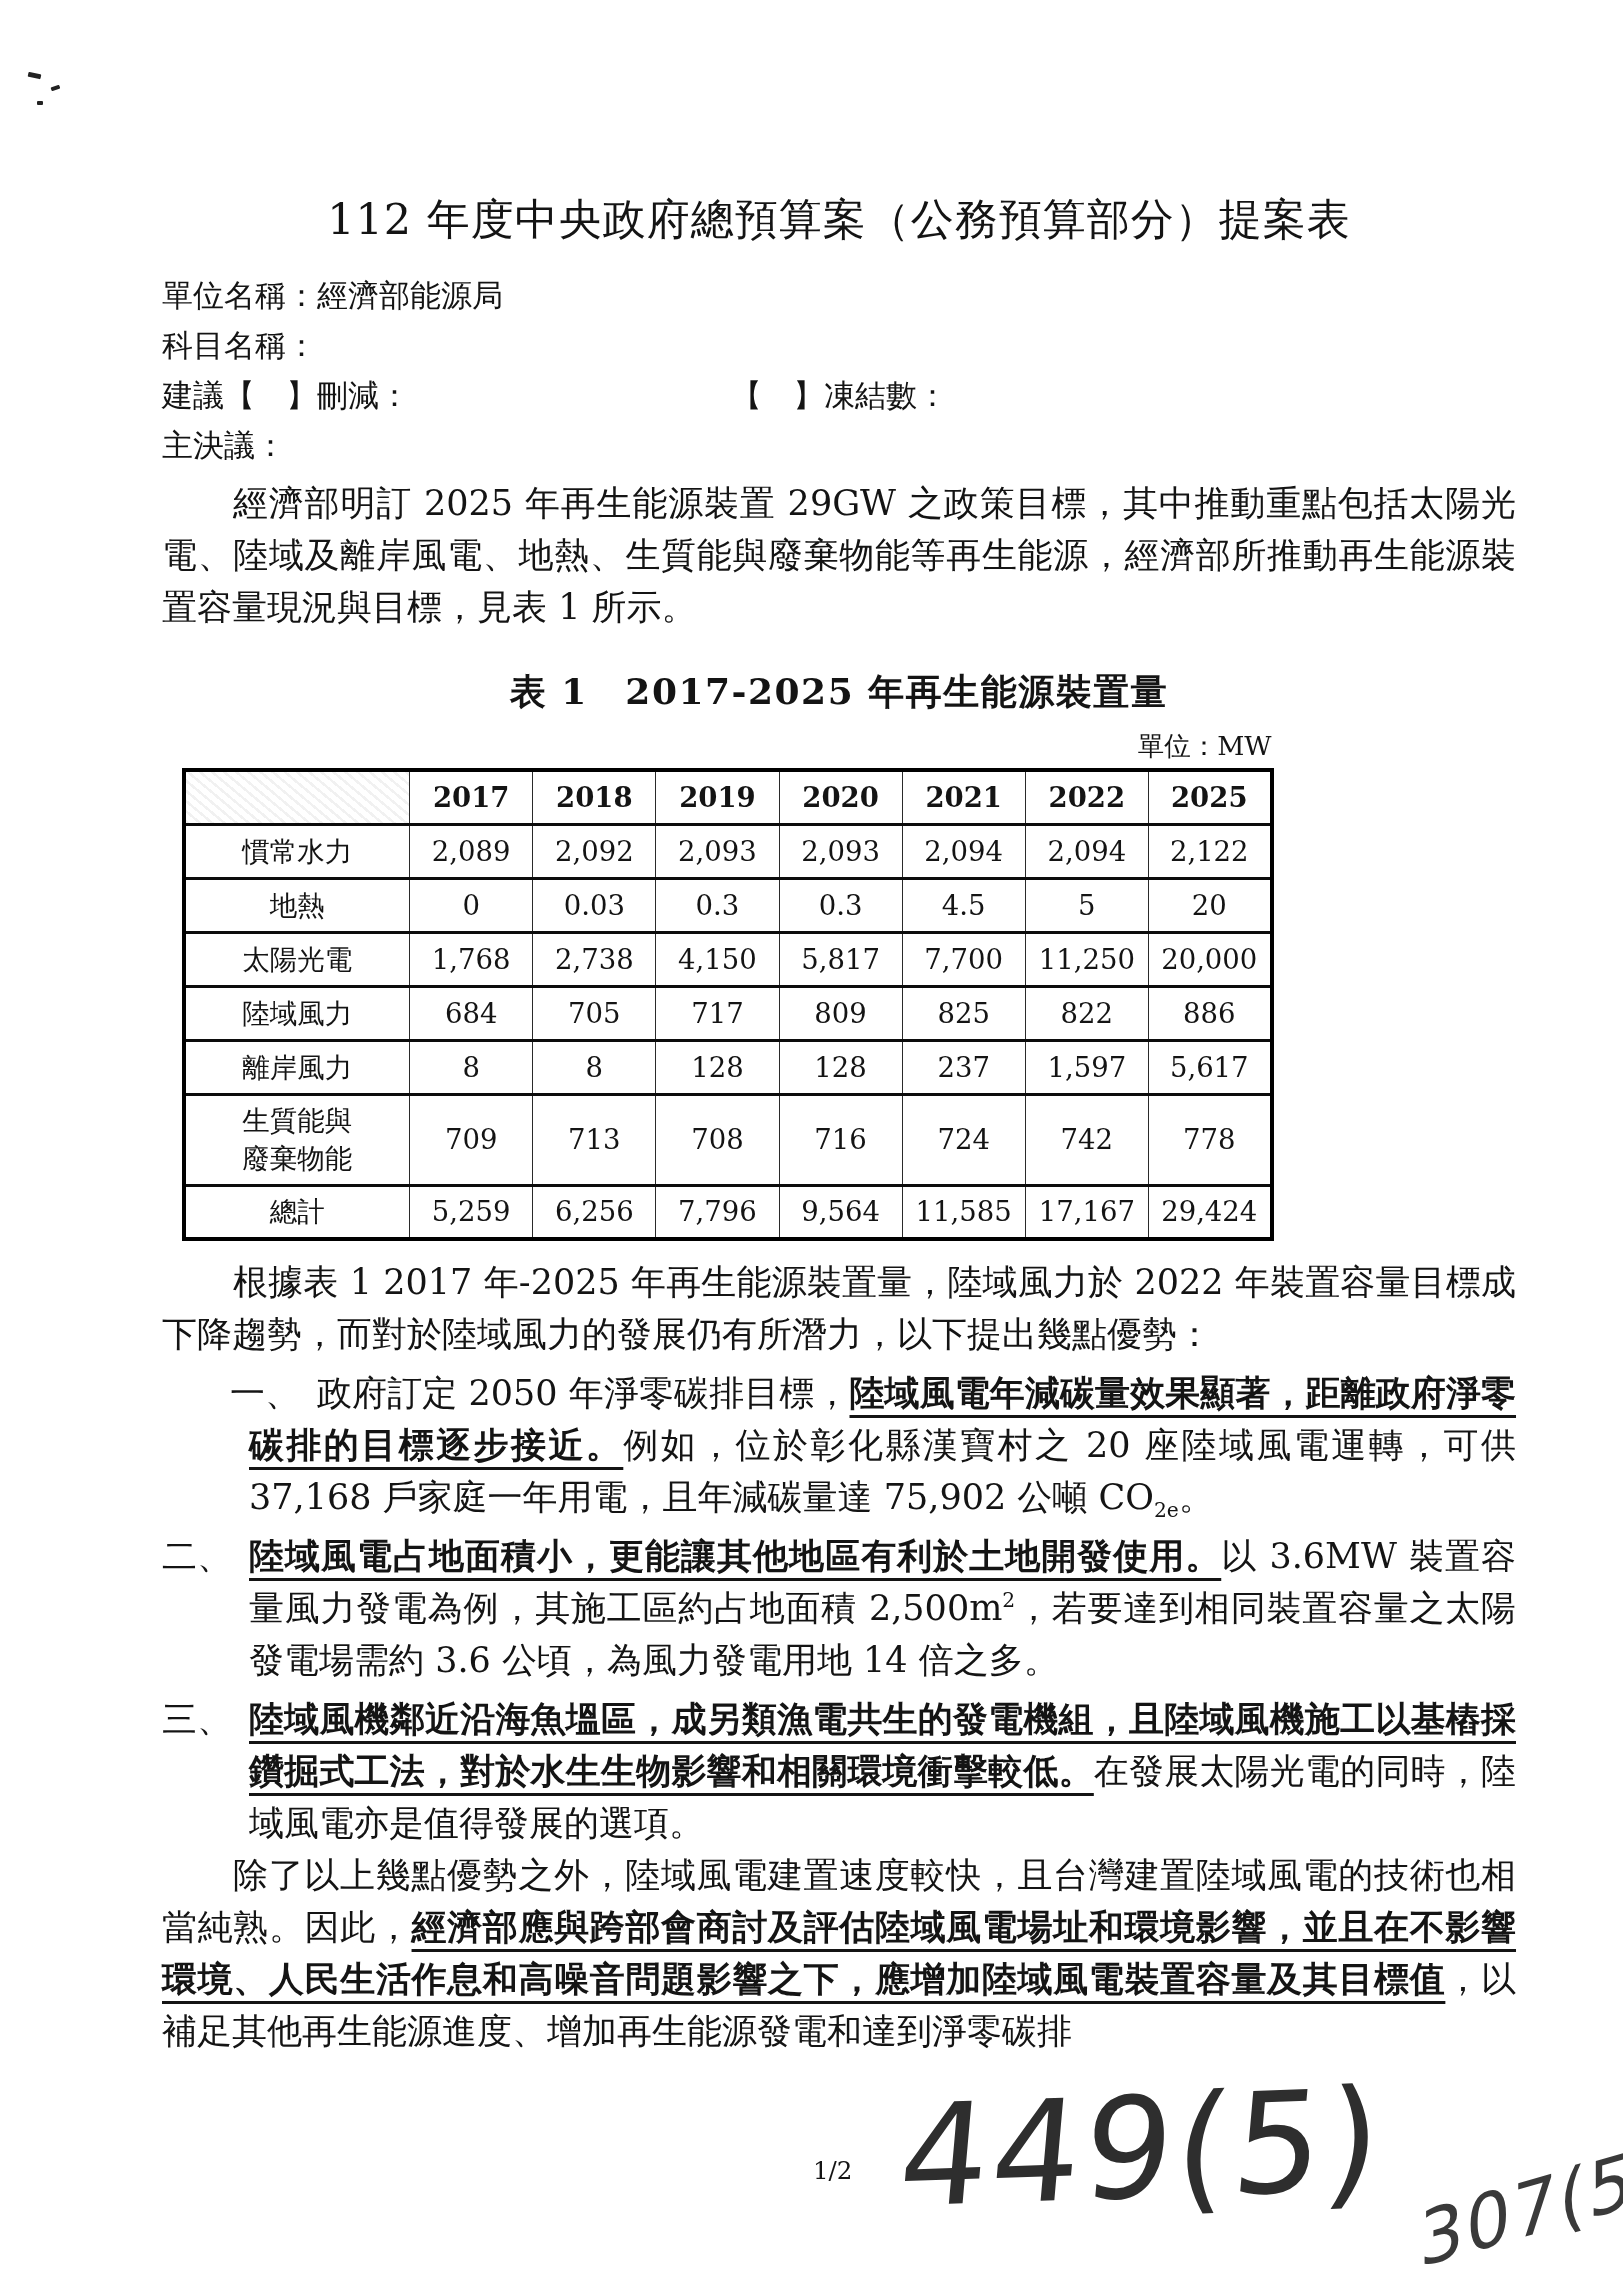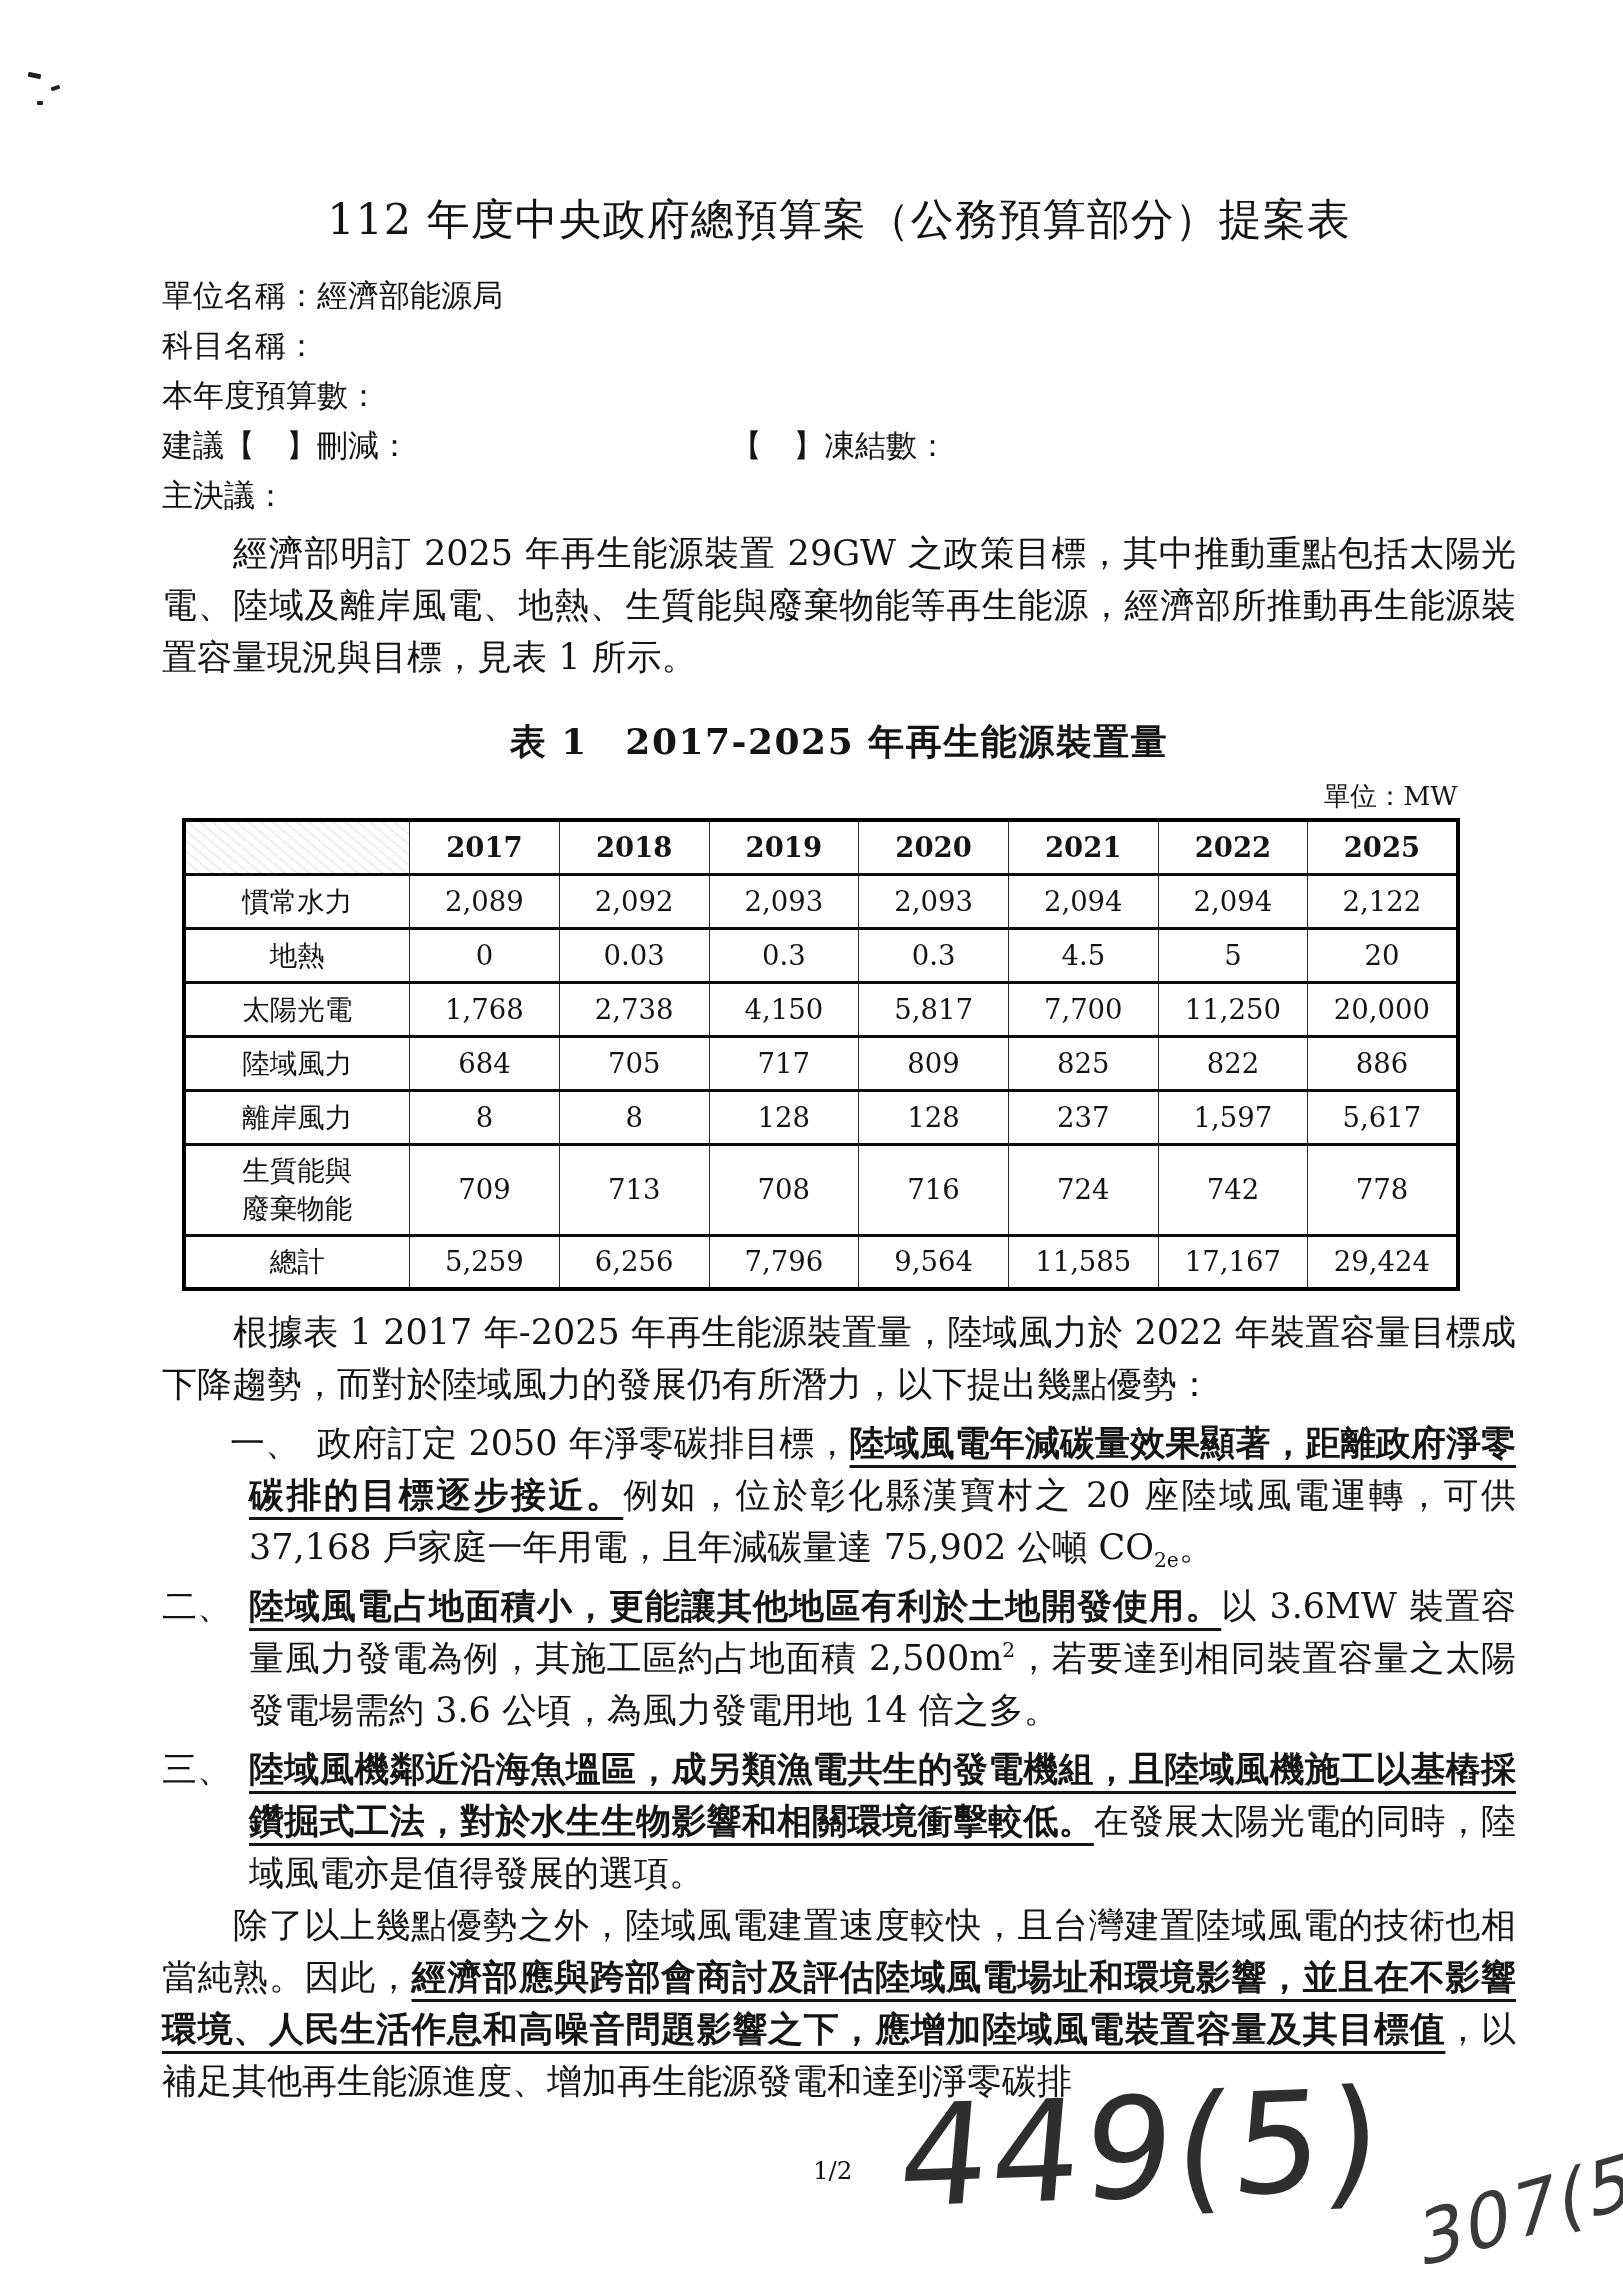--- a/index.html
+++ b/index.html
@@ -33,21 +33,21 @@
 
   .bu{
     font-weight:bold;text-decoration:underline;
     text-decoration-thickness:3.4px;text-underline-offset:9.8px;
   }
 
   .table-caption{
     margin-top:35px;text-align:center;
     font-size:36px;font-weight:bold;letter-spacing:1.5px;
   }
-  .table-wrap{margin-left:19.6px;width:1278px;}
+  .table-wrap{margin-left:19.6px;width:1092px;}
   .unit-note{
     margin:10.8px 2px 3.9px 0;text-align:right;font-size:26.5px;
   }
   table.data{
     width:100%;border-collapse:collapse;table-layout:fixed;
     font-size:27.5px;border:4.9px solid #000;
   }
   table.data col.c-label{width:226px;}
   table.data th,table.data td{
     border-left:1.5px solid #2a2a2a;border-right:1.5px solid #2a2a2a;
@@ -100,21 +100,20 @@
   <div class="speck s2"></div>
   <div class="speck s3"></div>
 
   <div class="content">
 
     <h1 class="doc-title">112 年度中央政府總預算案（公務預算部分）提案表</h1>
 
     <div class="fields">
       <div class="fields-line">單位名稱：經濟部能源局</div>
       <div class="fields-line">科目名稱：</div>
-      <div class="fields-line">本年度預算數：</div>
       <div class="fields-line">
         <span class="seg-a5">建議【　】刪減：</span><span>【　】凍結數：</span>
       </div>
       <div class="fields-line">主決議：</div>
     </div>
 
     <p class="para indent p-intro">經濟部明訂 2025 年再生能源裝置 29GW 之政策目標，其中推動重點包括太陽光電、陸域及離岸風電、地熱、生質能與廢棄物能等再生能源，經濟部所推動再生能源裝置容量現況與目標，見表 1 所示。</p>
 
     <div class="table-caption">表 1　2017-2025 年再生能源裝置量</div>
 

